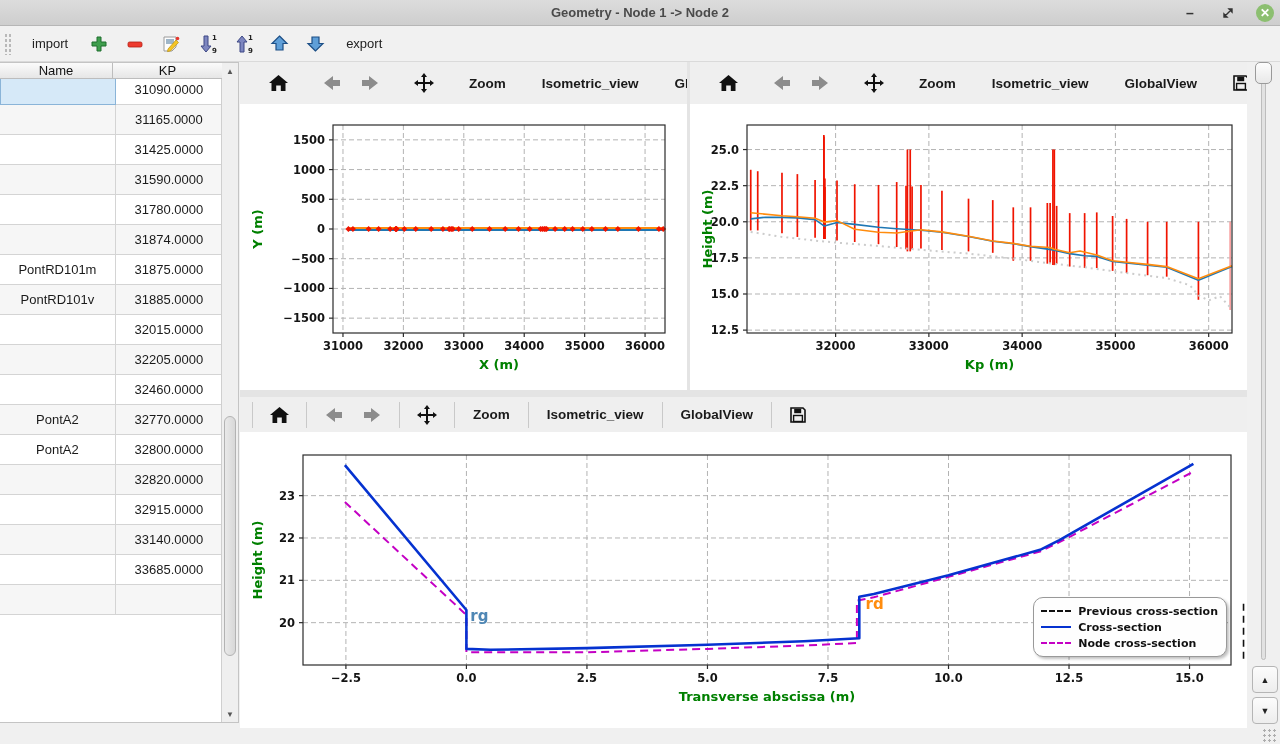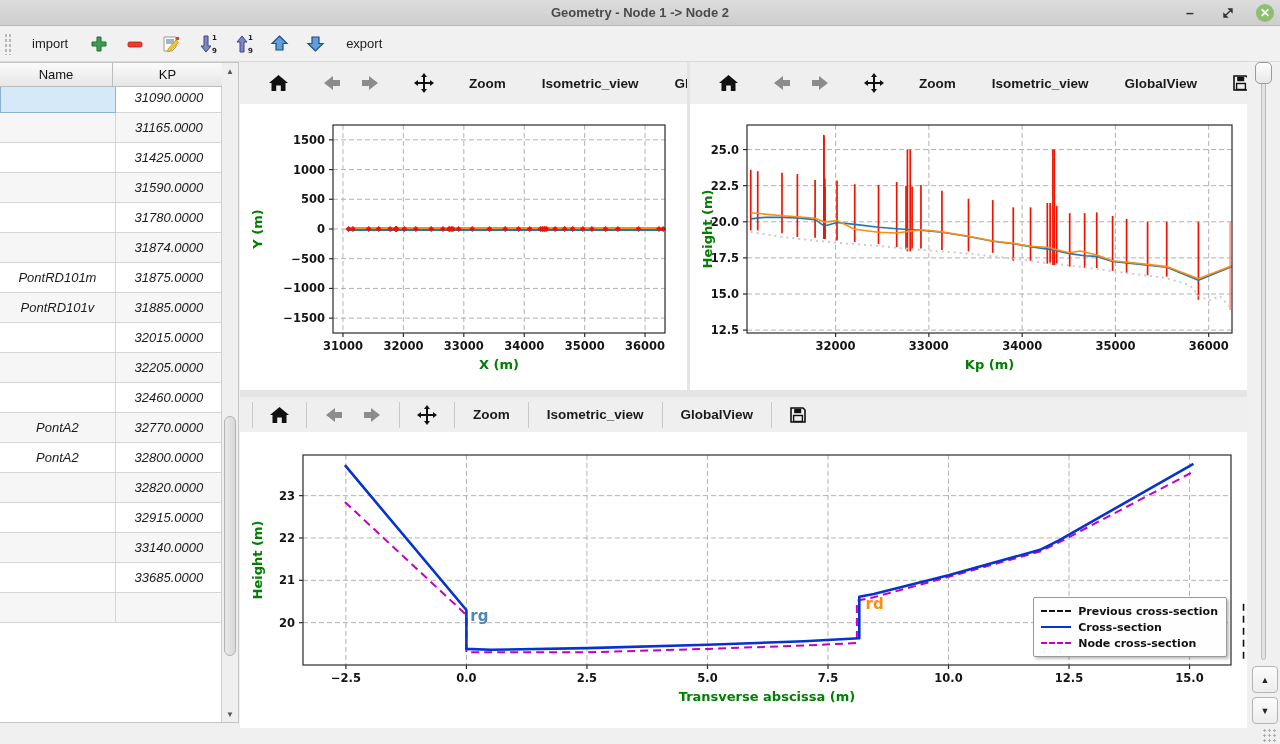--- a/index.html
+++ b/index.html
@@ -24,26 +24,26 @@
     border-bottom:1px solid #dadada; display:flex; align-items:center; gap:10px; padding-left:4px; }
   .drag-handle{ width:8px; height:22px; margin-right:2px;
     background-image:radial-gradient(#b9b9b9 1px, transparent 1.2px); background-size:4px 5px; }
   .tb-text{ font-size:13px; color:#222; padding:4px 8px; border-radius:3px; }
   .tb-icon{ width:26px; height:26px; display:flex; align-items:center; justify-content:center; border-radius:3px; }
   .tb-icon svg{ display:block; }
   .mini-digit{ font-size:7px; font-weight:bold; fill:#222; font-family:"DejaVu Sans",sans-serif; }
   
   .left-panel{ position:absolute; left:0; top:62px; width:239px; height:661px; background:#fff;
     border:1px solid #c4c4c4; border-left:none; overflow:hidden; }
-  .thead{ position:absolute; left:0; top:0; width:222px; height:24px; display:flex;
+  .thead{ position:absolute; left:0; top:0; width:222px; height:16px; display:flex;
     background:linear-gradient(#fbfbfb,#e6e6e6); border-bottom:1px solid #bdbdbd; z-index:2;text-align:right; }
   .th{ font-size:13px; color:#111; display:flex; align-items:center; justify-content:center; }
   .th.name{ width:113px; border-right:1px solid #bdbdbd; }
   .th.kp{ width:109px; }
-  .tbody{ position:absolute; left:0; top:20px; width:222px; height:637px; overflow:hidden;font-style:italic; }
+  .tbody{ position:absolute; left:0; top:12px; width:222px; height:637px; overflow:hidden; }
   .trow{ display:flex; height:30px; }
   .trow:nth-child(even) .cell{ background:#f6f6f6; }
   .cell{ font-size:13px; display:flex; align-items:center; justify-content:center;
     border-bottom:1px solid #d4d4d4; background:#fff; }
   .cell.name{ width:119px; border-right:1px solid #d4d4d4; }
   .cell.kp{ width:109px; }
   .cell.selected{ background:#d6e9f8 !important; border:1px solid #8ab4d8; }
   
   .tscroll{ position:absolute; right:0; top:0; width:17px; height:659px; background:#efefef; border-left:1px solid #cfcfcf; }
   .sbtn{ position:absolute; left:0; width:16px; height:16px; background:#efefef;
@@ -56,21 +56,21 @@
   .ptoolbar.small{ height:35px; }
   .psep{ width:1px; height:26px; background:#c9c9c9; margin:0 6px; }
   .pbtn{ display:flex; align-items:center; justify-content:center; padding:3px 6px; border-radius:3px; }
   .pbtn-text{ font-size:13.5px; color:#1a1a1a; padding:4px 8px; }
   .overflow-chevron{ font-size:15px; color:#555; padding:0 6px; }
   .plot-canvas{ position:relative; background:#fff; }
   .plot-canvas svg{ position:absolute; left:0; top:0; }
   .vgap{ position:absolute; background:#e4e4e4; }
   
   .legend{ position:absolute; right:20px; bottom:71px; background:#fefefe; border:1px solid #999;
-    border-radius:2px; box-shadow:2px 2px 3px rgba(0,0,0,0.25); padding:5px 8px 5px 7px; z-index:3; }
+    border-radius:10px; box-shadow:2px 2px 3px rgba(0,0,0,0.25); padding:5px 8px 5px 7px; z-index:3; }
   .legend-row{ display:flex; align-items:center; gap:7px; height:16px; }
   .legend-sample{ width:30px; height:0; border-top-width:2.5px; }
   .legend-label{ font-size:11px; color:#111; font-family:"DejaVu Sans",sans-serif; }
   
   .right-rail{ position:absolute; left:1247px; top:62px; width:33px; height:666px; background:#f0f0f0; }
   .vslider-track{ position:absolute; left:14px; top:4px; width:5px; height:594px;
     background:#e2e2e2; border:1px solid #bdbdbd; border-radius:3px; }
   .vslider-handle{ position:absolute; left:8px; top:0px; width:17px; height:22px;
     background:linear-gradient(#fdfdfd,#e8e8e8); border:1px solid #9a9a9a; border-radius:5px; }
   .rail-btn{ position:absolute; left:5px; width:26px; height:27px; background:linear-gradient(#fcfcfc,#ededed);

